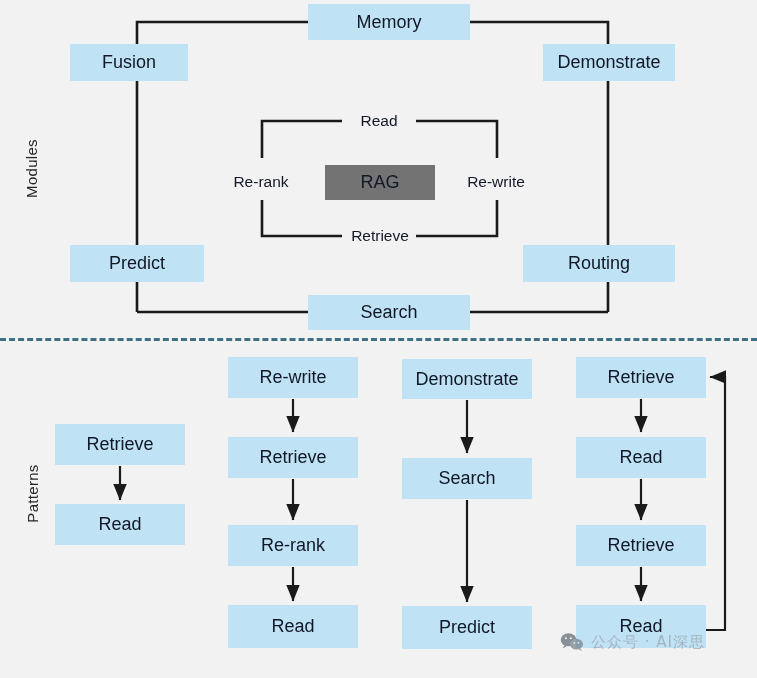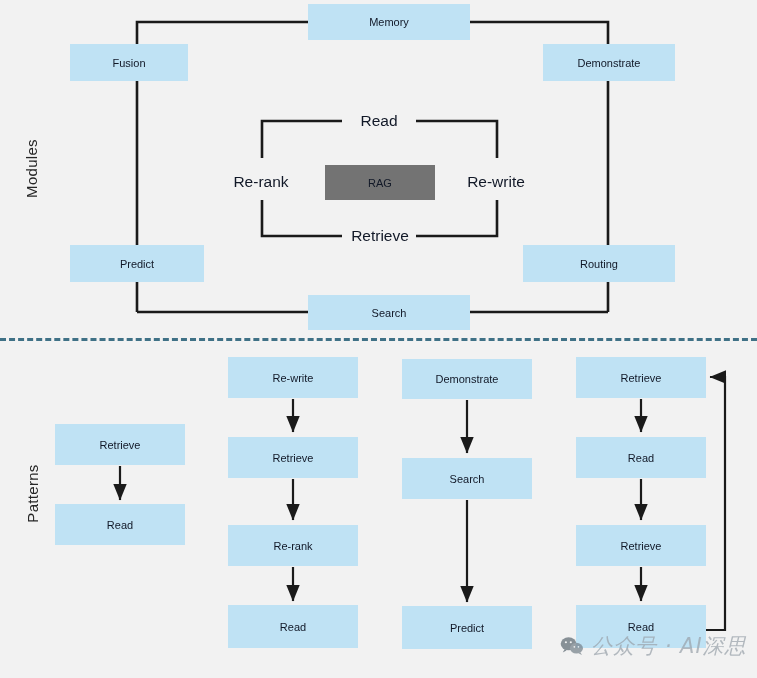--- a/index.html
+++ b/index.html
@@ -46,21 +46,21 @@
   #patterns-label { left: -8px; top: 485px; width: 80px; text-align: center; }
 
   
   .box {
     position: absolute;
     background: #bfe2f4;
     display: flex;
     align-items: center;
     justify-content: center;
     color: #111827;
-    font-size: 11px;
+    font-size: 18px;
     white-space: nowrap;
     z-index: 4;
   }
   .box.pink { background: #737373; }
 
   
   .ring-label {
     position: absolute;
     font-size: 15.5px;
     color: #111827;
@@ -85,25 +85,24 @@
     position: absolute;
     left: 560px;
     top: 632px;
     display: flex;
     align-items: center;
     gap: 7px;
     z-index: 9;
     opacity: .72;
   }
   #watermark .wm-text {
-    font-size: 21px;
+    font-size: 15px;
     color: #9aa3ab;
     letter-spacing: 1px;
     font-family: "DejaVu Sans", sans-serif;
-    font-style: italic;
   }
   .wechat { width: 24px; height: 20px; display: block; }
 </style>
 </head>
 <body>
 
 <div id="stage">
 
   <div class="panel" id="modules-panel"></div>
   <div class="panel" id="patterns-panel"></div>

